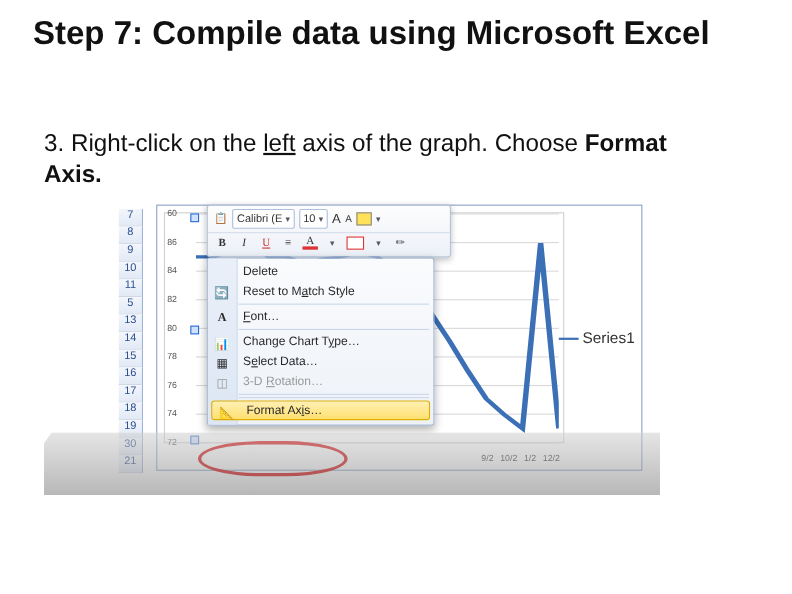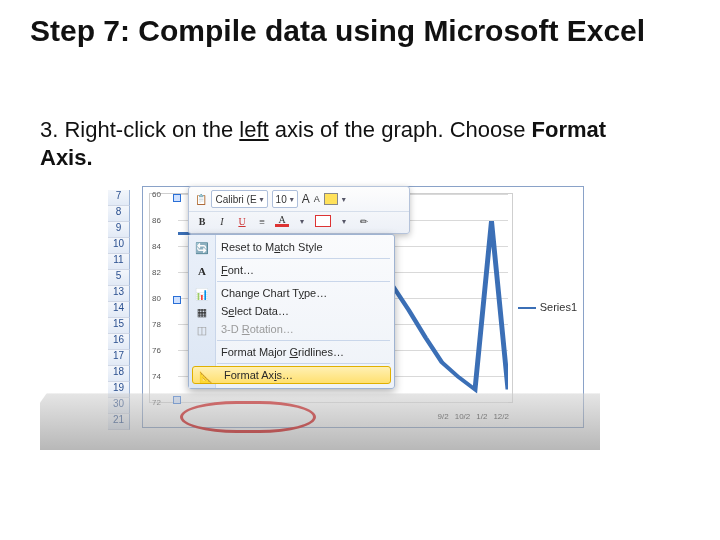--- a/index.html
+++ b/index.html
@@ -15,21 +15,21 @@
   .rownums{position:absolute;left:0;top:4px;width:22px}
   .rownums div{height:15px;font-size:10px;color:#2a4f8f;text-align:center;border-bottom:1px solid #d0d7e5;border-right:1px solid #9db4d6;background:linear-gradient(#f3f6fb,#e2eaf6)}
 
   
   .chart{position:absolute;left:34px;top:0;width:440px;height:240px;border:1px solid #8aa2c8;background:#fff}
   .chart-inner{position:absolute;left:6px;top:6px;right:70px;bottom:24px;border:1px solid #cfcfcf}
   .grid{position:absolute;left:28px;right:4px}
   .gline{position:absolute;left:0;right:0;height:0;border-top:1px solid #d9d9d9}
   .ylab{position:absolute;left:2px;font-size:8px;color:#555;transform:translateY(-50%)}
   .line{stroke:#3b6fb6;stroke-width:1.5;fill:none}
-  .legend{position:absolute;right:6px;top:50%;transform:translateY(-50%);font-size:11px;color:#333}
+  .legend{position:absolute;right:6px;top:50%;transform:translateY(-50%);font-size:14px;color:#333}
   .legend .sw{display:inline-block;width:18px;height:0;border-top:2px solid #3b6fb6;vertical-align:middle;margin-right:4px}
   .xticks{position:absolute;left:34px;right:74px;bottom:6px;font-size:8px;color:#333;display:flex;justify-content:flex-end;gap:6px}
   .axis-sel{position:absolute;left:30px;top:10px;width:6px;bottom:26px}
   .handle{position:absolute;width:6px;height:6px;border:1px solid #2a6fd6;background:#cfe1ff;left:0}
 
   
   .mini{position:absolute;left:80px;top:0;width:220px;height:46px;background:linear-gradient(#fdfdfd,#ecf0f7);border:1px solid #b5c3da;border-radius:3px;box-shadow:0 2px 6px rgba(0,0,0,0.25);font-size:10px;color:#333}
   .mini .row1{display:flex;align-items:center;gap:4px;padding:3px 6px;border-bottom:1px solid #d5deeb}
   .mini .row2{display:flex;align-items:center;gap:6px;padding:3px 6px}
   .mini .pick{border:1px solid #aebfdb;background:#fff;padding:0 3px;border-radius:2px;display:flex;align-items:center;gap:3px;height:16px}
@@ -153,29 +153,29 @@
           <span class="chev">▾</span>
         <span class="swatch r" style="background:#fff;border-color:#d33"></span>
           <span class="chev">▾</span>
         <span>✏</span>
       </div>
     </div>
 
     <div class="menu">
       <div class="iconcol"></div>
       <ul>
+        <li><span>Delete</span></li>
         <li><span class="ic">🔄</span><span>Reset to M</span><span class="acc">a</span><span>tch Style</span></li>
         <li class="sep"></li>
         <li><span class="ic" style="font-family:serif;font-weight:700">A</span><span class="acc">F</span><span>ont…</span></li>
         <li class="sep"></li>
         <li><span class="ic">📊</span><span>Change Chart T</span><span class="acc">y</span><span>pe…</span></li>
         <li><span class="ic">▦</span><span>S</span><span class="acc">e</span><span>lect Data…</span></li>
         <li class="disabled"><span class="ic">◫</span><span>3-D </span><span class="acc">R</span><span>otation…</span></li>
         <li class="sep"></li>
-        <li><span>Format Major </span><span class="acc">G</span><span>ridlines…</span></li>
         <li class="sep"></li>
         <li class="hl"><span class="ic">📐</span><span>Format Ax</span><span class="acc">i</span><span>s…</span></li>
       </ul>
     </div>
 
     <div class="ring"></div>
   </div>
 
   <div class="shadow-tri"></div>
 </div>

